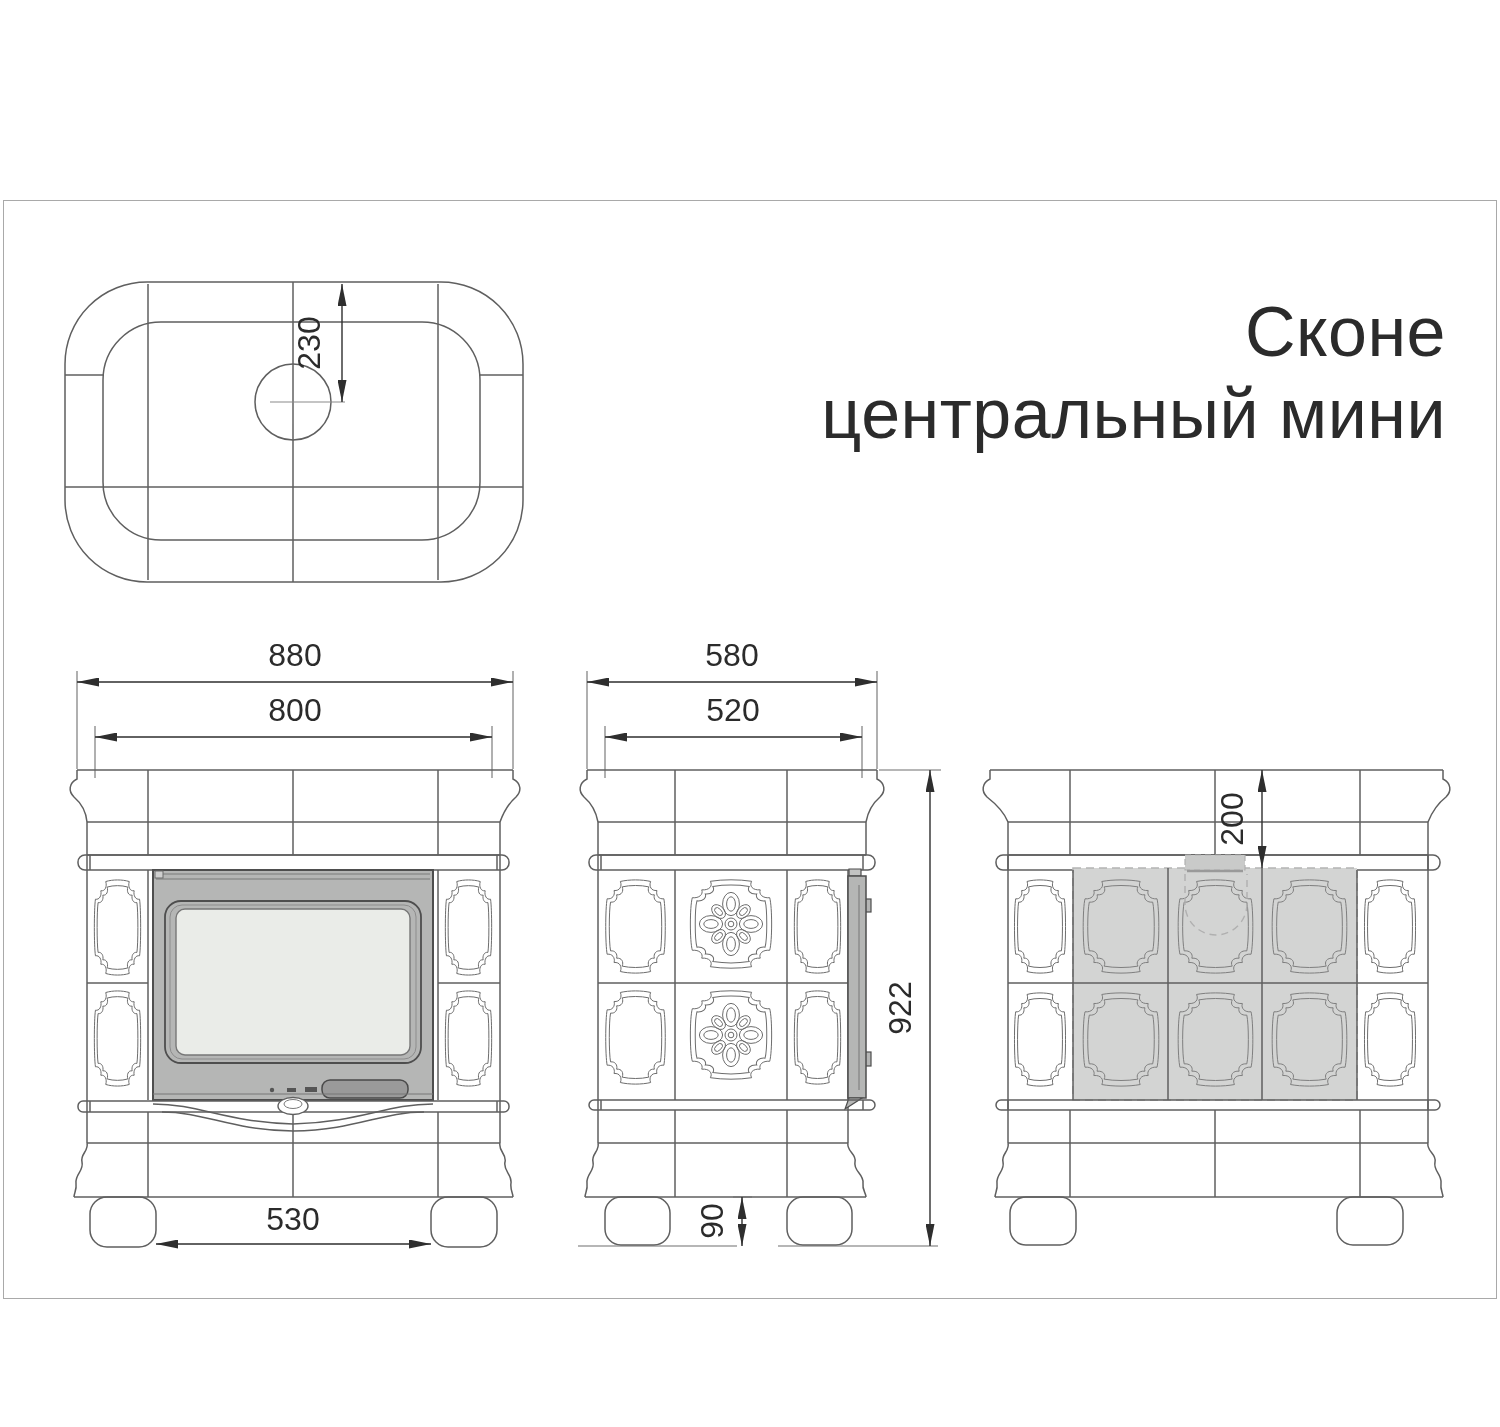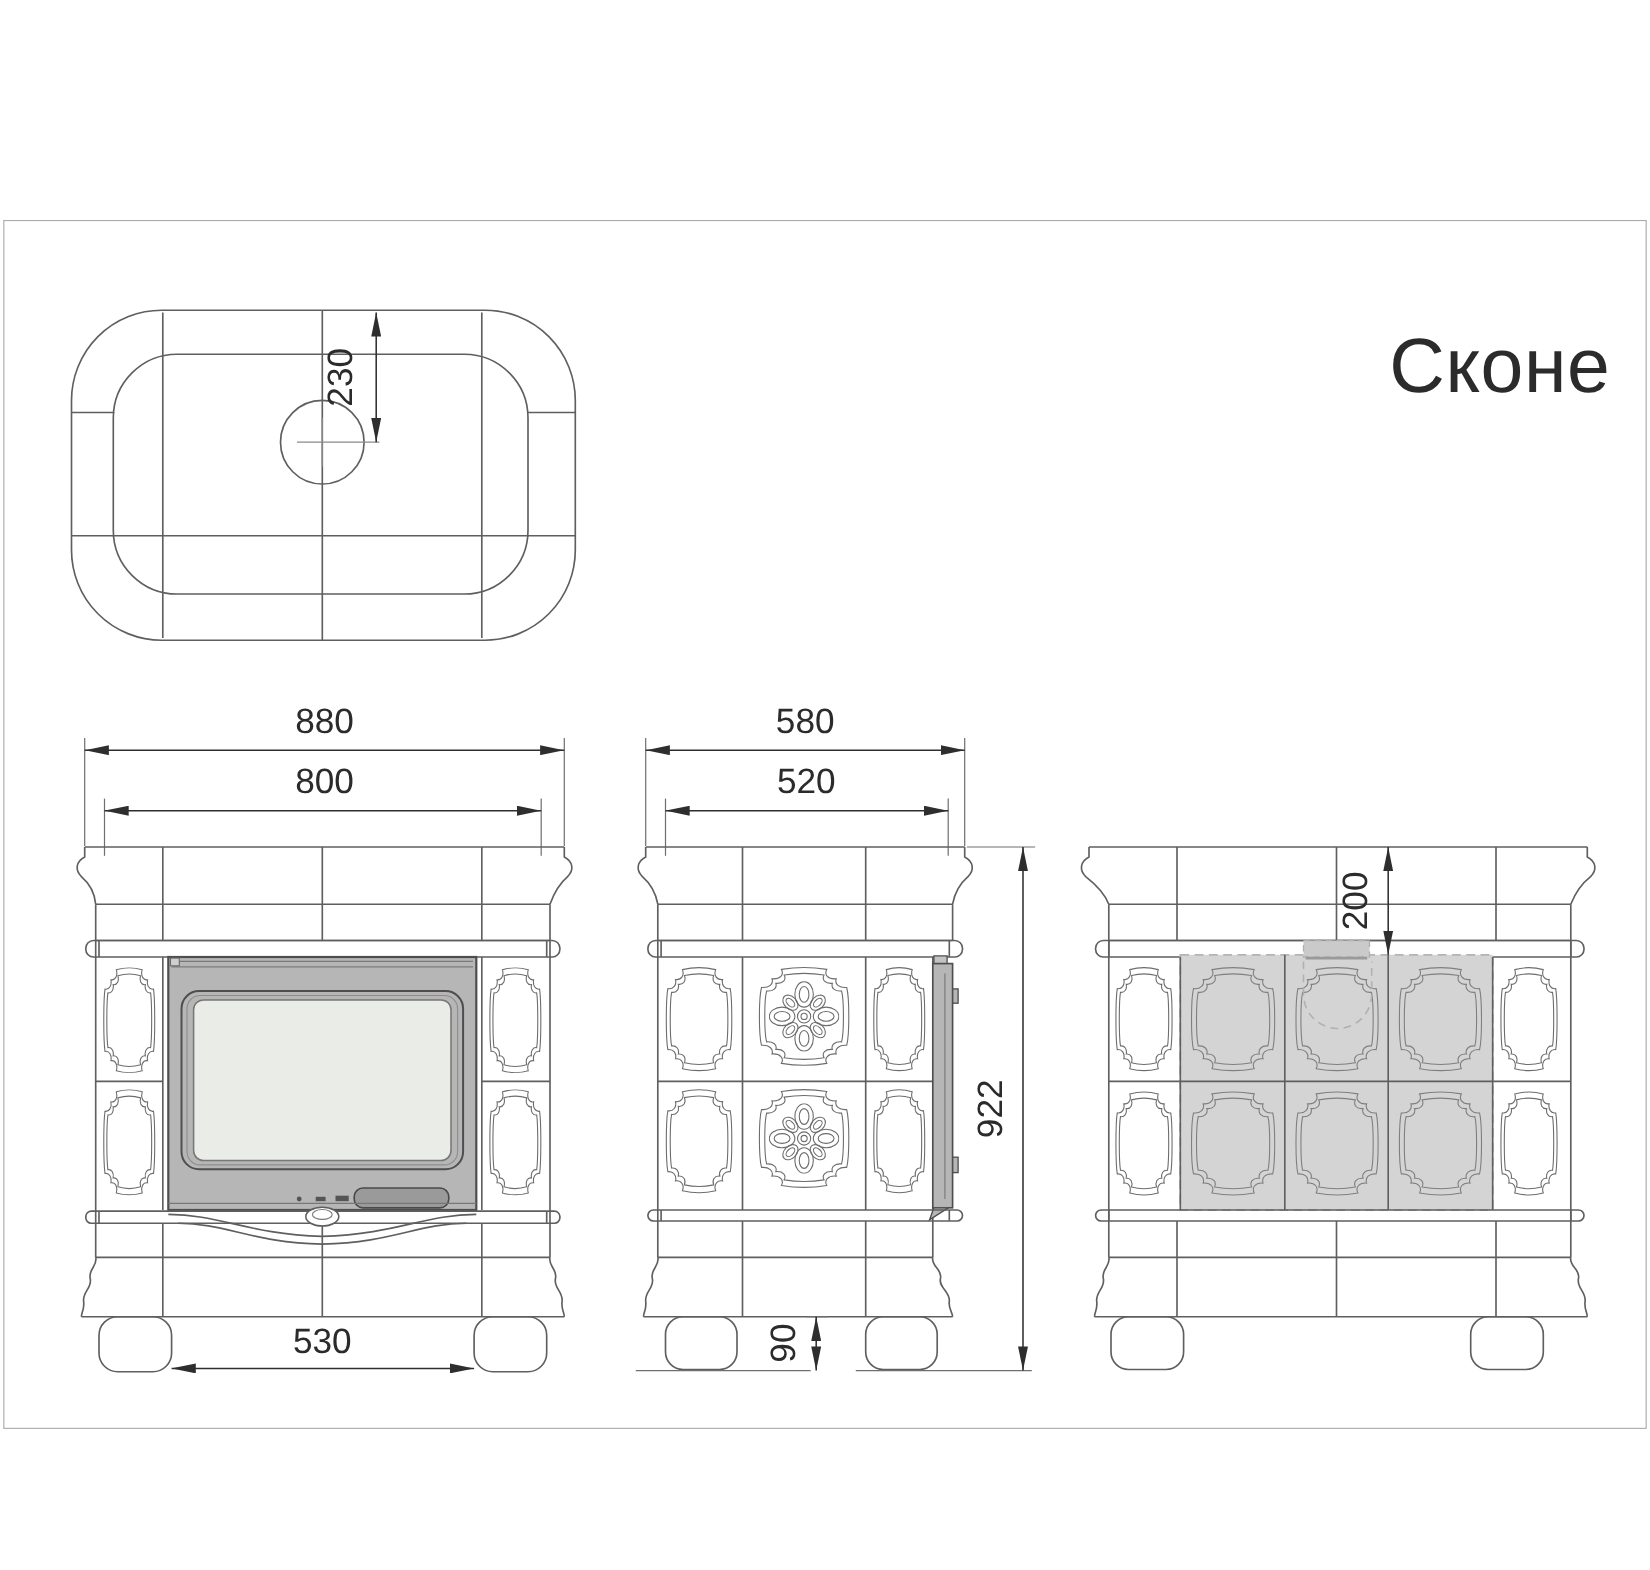--- a/index.html
+++ b/index.html
@@ -1,38 +1,39 @@
 <!DOCTYPE html>
 <html><head>
 <meta charset="utf-8">
 <style>
   html,body{margin:0;padding:0;background:#fff;}
   body{width:1500px;height:1427px;position:relative;font-family:"Liberation Sans",sans-serif;}
   .frame{position:absolute;left:3px;top:200px;width:1492px;height:1097px;border:1px solid #a9a9a9;background:#ffffff;}
-  .title-block{position:absolute;top:291px;right:36px;text-align:right;color:#2b2b2b;
+  .title-block{position:absolute;top:291px;right:54px;text-align:right;color:#2b2b2b;
                font-size:70px;line-height:82px;letter-spacing:0.5px;white-space:nowrap;}
   svg.draw{position:absolute;left:0;top:0;}
   
   .ln  {stroke:#5f5f5f;stroke-width:1.5;fill:none;}
   .lnt {stroke:#8a8a8a;stroke-width:1.1;fill:none;}
   .ext {stroke:#6f6f6f;stroke-width:1.1;fill:none;}
   .dimln{stroke:#2e2e2e;stroke-width:1.4;fill:none;}
   .dim {font-family:"Liberation Sans",sans-serif;font-size:32px;fill:#2b2b2b;text-anchor:middle;}
   .cart{stroke:#6d6d6d;fill:none;}
   .cartg{stroke:#7f7f7f;fill:none;}
   .ros {stroke:#6d6d6d;fill:none;}
   .dash{stroke:#b4b4b4;stroke-width:1.6;fill:none;stroke-dasharray:8 5;}
 </style>
 </head>
 <body>
 
 <div class="frame"></div>
 
 <div class="title-block">
   <div>Сконе</div>
+  <div>центральный мини</div>
 </div>
 
 <svg class="draw" width="1500" height="1427" viewBox="0 0 1500 1427" xmlns="http://www.w3.org/2000/svg">
 
   <defs>
     <marker id="arr" viewBox="0 0 22 9" refX="22" refY="4.5" markerWidth="22" markerHeight="9" markerUnits="userSpaceOnUse" orient="auto-start-reverse">
       <path d="M0,0 L22,4.5 L0,9 Z" fill="#2e2e2e"></path>
     </marker>
     <path id="cartp" vector-effect="non-scaling-stroke" d="M 26,5 C 40,2 60,2 74,5 C 71,12 75,19 84,18 C 82,25 87,31 95,30 C 98,44 98,96 95,110 C 87,109 82,115 84,122 C 75,121 71,128 74,135 C 60,138 40,138 26,135 C 29,128 25,121 16,122 C 18,115 13,109 5,110 C 2,96 2,44 5,30 C 13,31 18,25 16,18 C 25,19 29,12 26,5 Z"></path>
     <symbol id="cart" viewBox="0 0 100 140" preserveAspectRatio="none">

